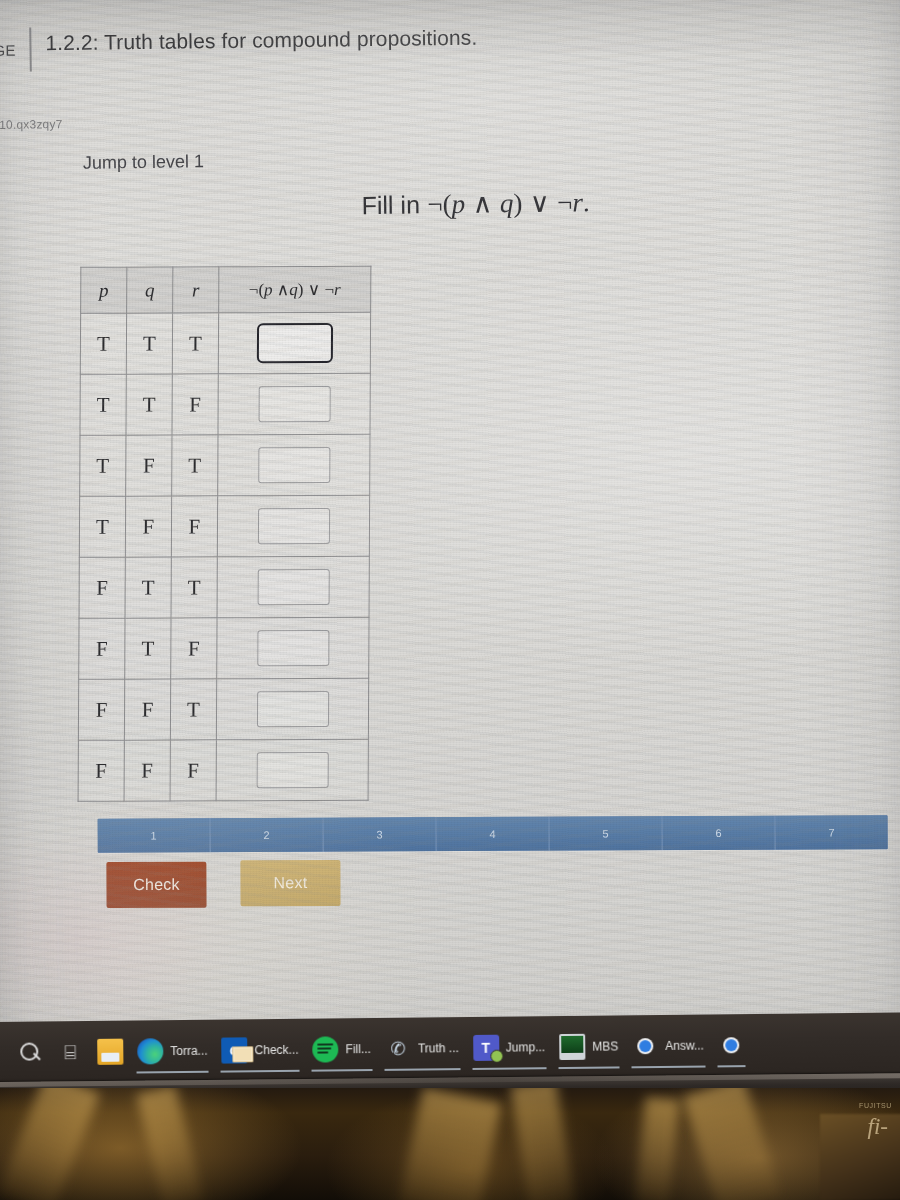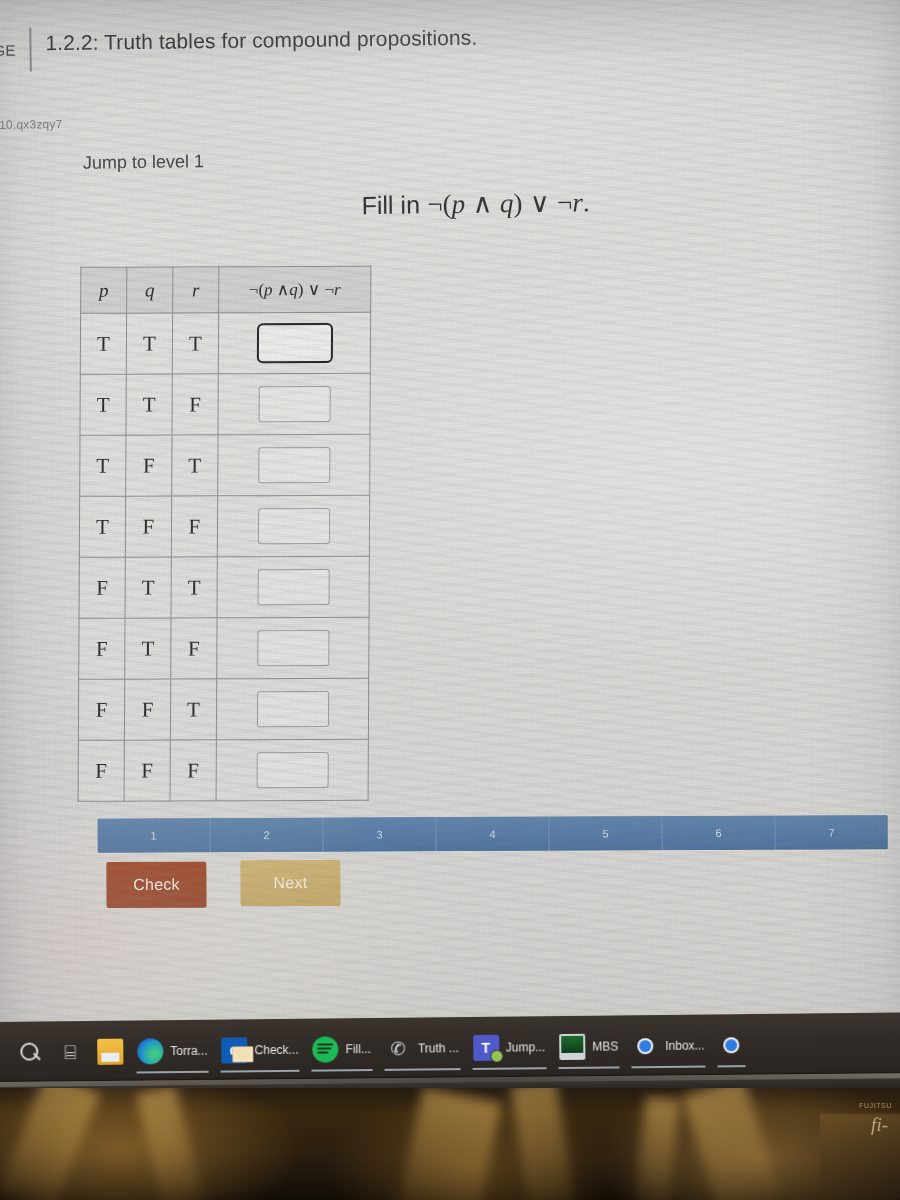--- a/index.html
+++ b/index.html
@@ -43,21 +43,21 @@
   .scanner-brand {
     position: absolute; right: 8px; top: 14px;
     color: rgba(240,218,170,.58);
     font-size: 7px; letter-spacing: .6px;
     font-family: "Liberation Sans", sans-serif;
     filter: blur(.6px);
   }
   .scanner-fi {
     position: absolute; right: 12px; top: 26px;
     color: rgba(245,225,180,.62);
-    font-size: 19px; font-style: italic;
+    font-size: 23px; font-style: italic;
     font-family: "Liberation Serif", serif;
     filter: blur(.7px);
   }
 
   
   .bezel-bottom {
     position: absolute;
     left: -10px; top: 1082px; width: 925px; height: 30px;
     background: linear-gradient(180deg, #46403b 0%, #2e2926 35%, #1c1816 100%);
     transform: rotate(-0.55deg);
@@ -540,21 +540,21 @@
       <div class="tb-item open">
         <span class="ico ico-teams">T</span>
         <span class="tb-label">Jump...</span>
       </div>
       <div class="tb-item open">
         <span class="ico ico-monitor"></span>
         <span class="tb-label">MBS</span>
       </div>
       <div class="tb-item open">
         <span class="ico ico-chrome"></span>
-        <span class="tb-label">Inbox...</span>
+        <span class="tb-label">Answ...</span>
       </div>
       <div class="tb-item open">
         <span class="ico ico-chrome"></span>
       </div>
     </div>
 
   <div class="bezel-bottom">
     <div class="bezel-sheen"></div>
   </div>
 

